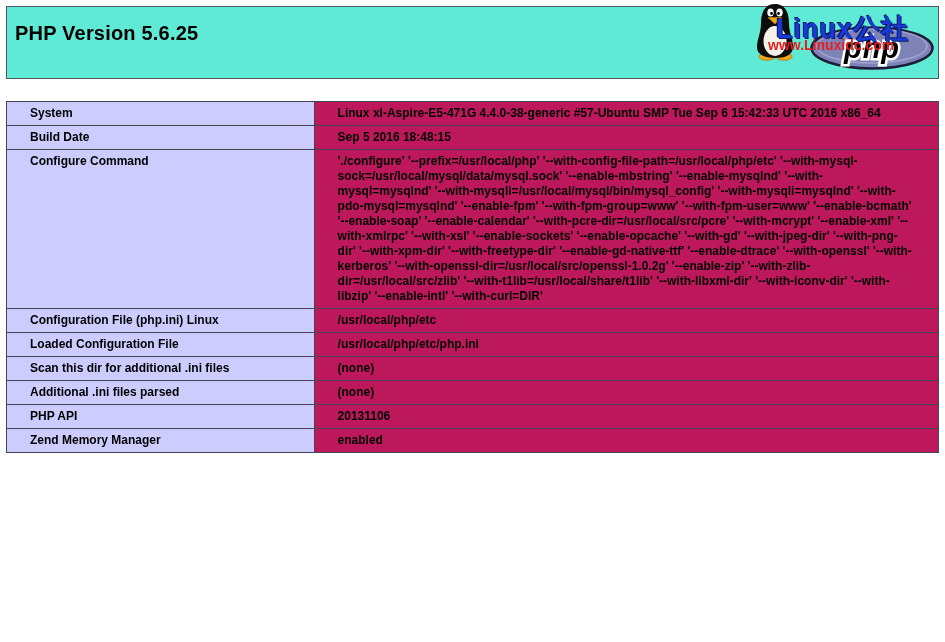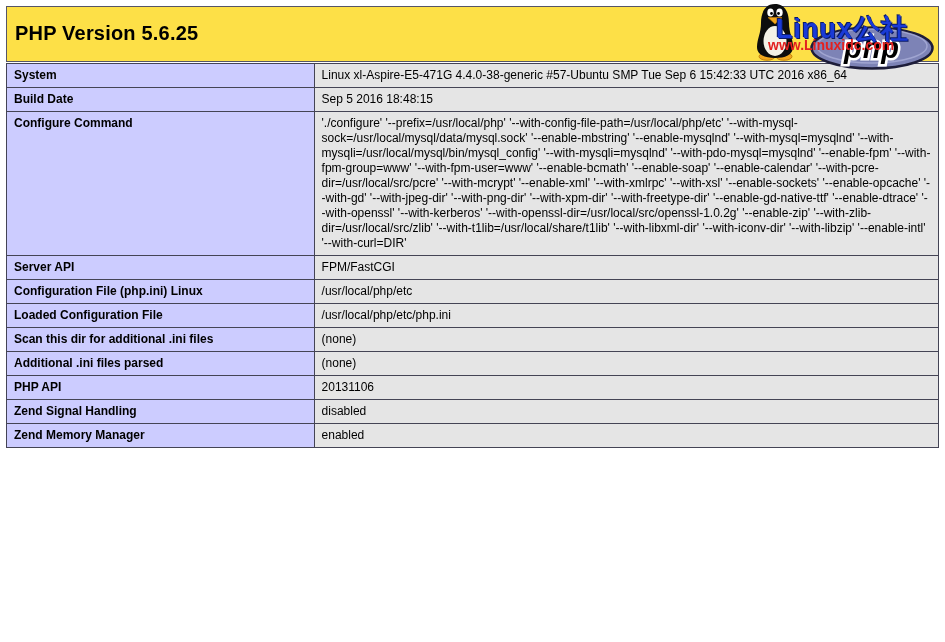--- a/index.html
+++ b/index.html
@@ -10,24 +10,24 @@
     font-family: "Liberation Sans", "DejaVu Sans", sans-serif;
     color: #000000;
   }
   .page {
     margin: 6px;
     width: 933px;
   }
   
   .header {
     position: relative;
-    background: #fde047;
+    background: #5eead4;
     border: 1px solid #555566;
-    height: 56px;
-    margin-bottom: 1px;
+    height: 73px;
+    margin-bottom: 22px;
   }
   .header h1 {
     margin: 0;
     padding: 15px 0 0 8px;
     font-size: 20px;
     font-weight: bold;
     color: #000000;
     letter-spacing: 0.2px;
   }
   .logo-area {
@@ -74,32 +74,32 @@
   }
   
   table.info {
     width: 100%;
     border-collapse: collapse;
   }
   table.info td {
     border: 1px solid #444455;
     font-size: 12px;
     line-height: 15px;
-    padding: 4px 7px;
+    padding: 4px 23px;
     vertical-align: top;
     word-wrap: break-word;
   }
   td.e {
     background: #ccccff;
     font-weight: bold;
     width: 33%;
   }
   td.v {
-    background: #e5e5e5;
-    font-weight: normal;
+    background: #be185d;
+    font-weight: bold;
   }
 </style>
 </head>
 <body>
 
 <div class="page">
 
   <div class="header">
     <h1>PHP Version 5.6.25</h1>
 
@@ -138,24 +138,20 @@
   <tr>
     <td class="e">Build Date</td>
     <td class="v">Sep 5 2016 18:48:15</td>
   </tr>
 
   <tr>
     <td class="e">Configure Command</td>
     <td class="v">'./configure' '--prefix=/usr/local/php' '--with-config-file-path=/usr/local/php/etc' '--with-mysql-sock=/usr/local/mysql/data/mysql.sock' '--enable-mbstring' '--enable-mysqlnd' '--with-mysql=mysqlnd' '--with-mysqli=/usr/local/mysql/bin/mysql_config' '--with-mysqli=mysqlnd' '--with-pdo-mysql=mysqlnd' '--enable-fpm' '--with-fpm-group=www' '--with-fpm-user=www' '--enable-bcmath' '--enable-soap' '--enable-calendar' '--with-pcre-dir=/usr/local/src/pcre' '--with-mcrypt' '--enable-xml' '--with-xmlrpc' '--with-xsl' '--enable-sockets' '--enable-opcache' '--with-gd' '--with-jpeg-dir' '--with-png-dir' '--with-xpm-dir' '--with-freetype-dir' '--enable-gd-native-ttf' '--enable-dtrace' '--with-openssl' '--with-kerberos' '--with-openssl-dir=/usr/local/src/openssl-1.0.2g' '--enable-zip' '--with-zlib-dir=/usr/local/src/zlib' '--with-t1lib=/usr/local/share/t1lib' '--with-libxml-dir' '--with-iconv-dir' '--with-libzip' '--enable-intl' '--with-curl=DIR'</td>
   </tr>
 
-  <tr>
-    <td class="e">Server API</td>
-    <td class="v">FPM/FastCGI</td>
-  </tr>
 
 
   <tr>
     <td class="e">Configuration File (php.ini) Linux</td>
     <td class="v">/usr/local/php/etc</td>
   </tr>
 
   <tr>
     <td class="e">Loaded Configuration File</td>
     <td class="v">/usr/local/php/etc/php.ini</td>
@@ -175,24 +171,20 @@
     <td class="e">PHP API</td>
     <td class="v">20131106</td>
   </tr>
 
 
 
 
 
 
 
-  <tr>
-    <td class="e">Zend Signal Handling</td>
-    <td class="v">disabled</td>
-  </tr>
 
   <tr>
     <td class="e">Zend Memory Manager</td>
     <td class="v">enabled</td>
   </tr>
 
 </tbody>
   </table>
 
 </div>

